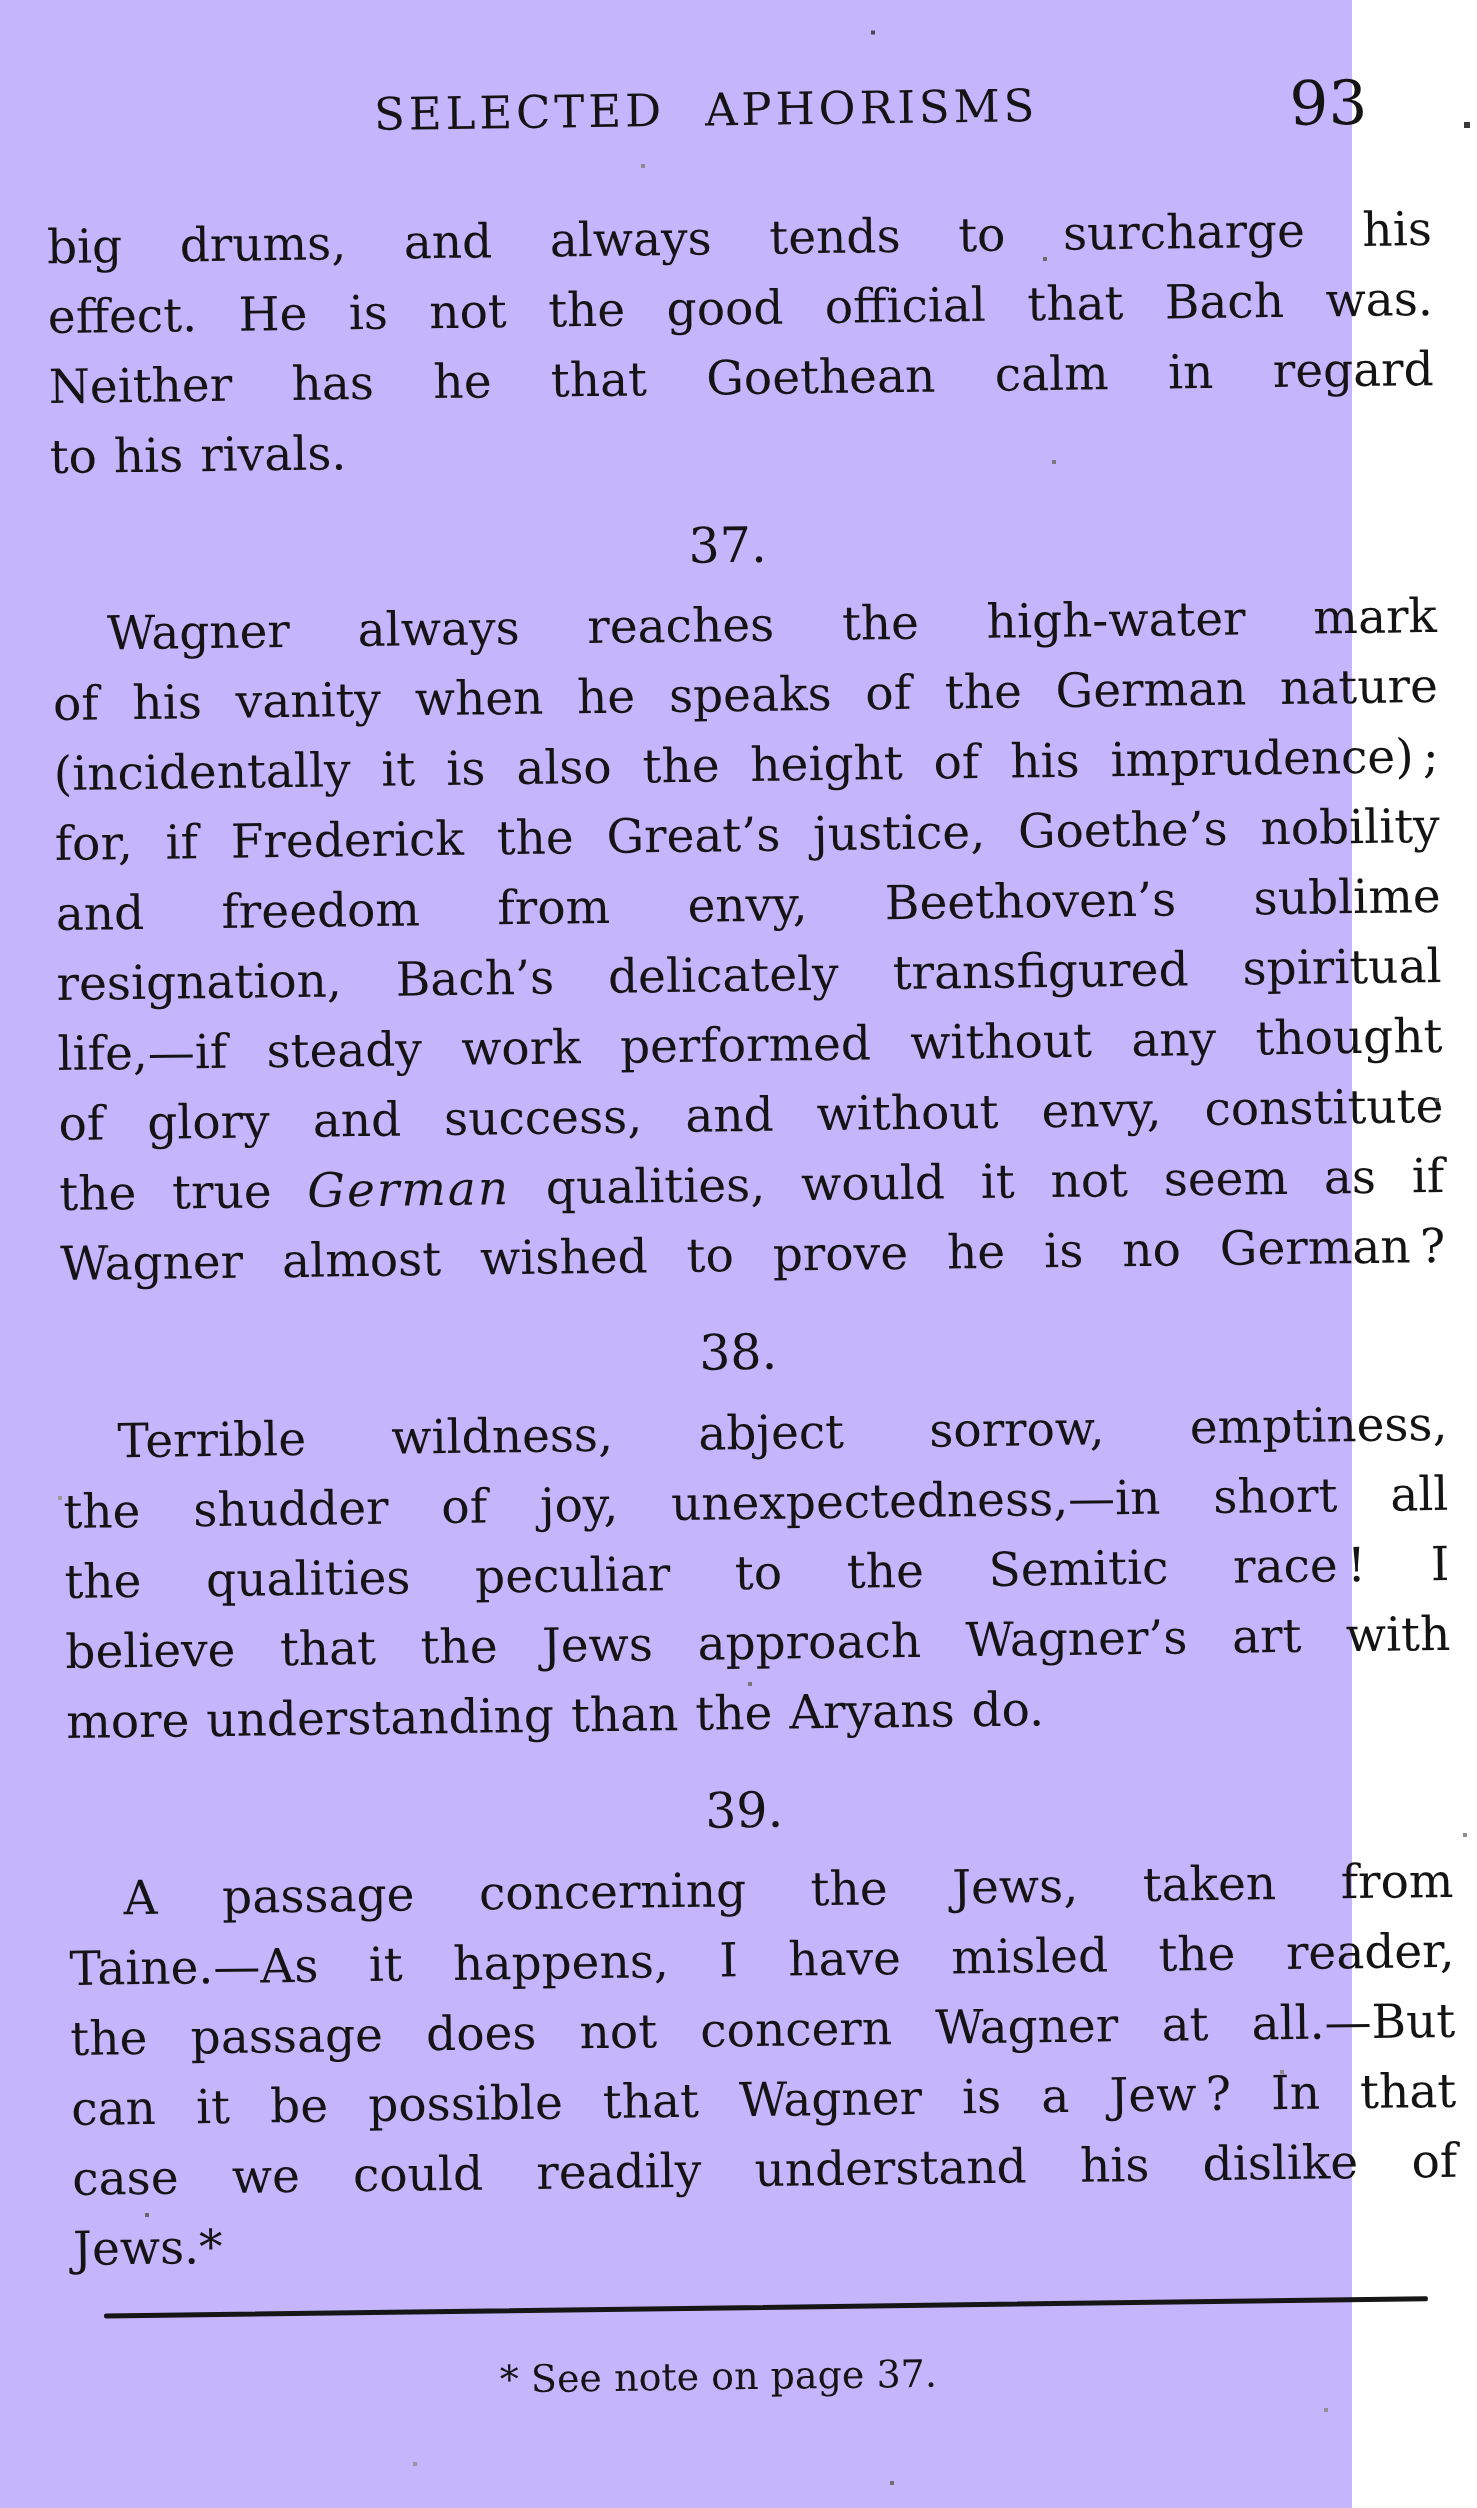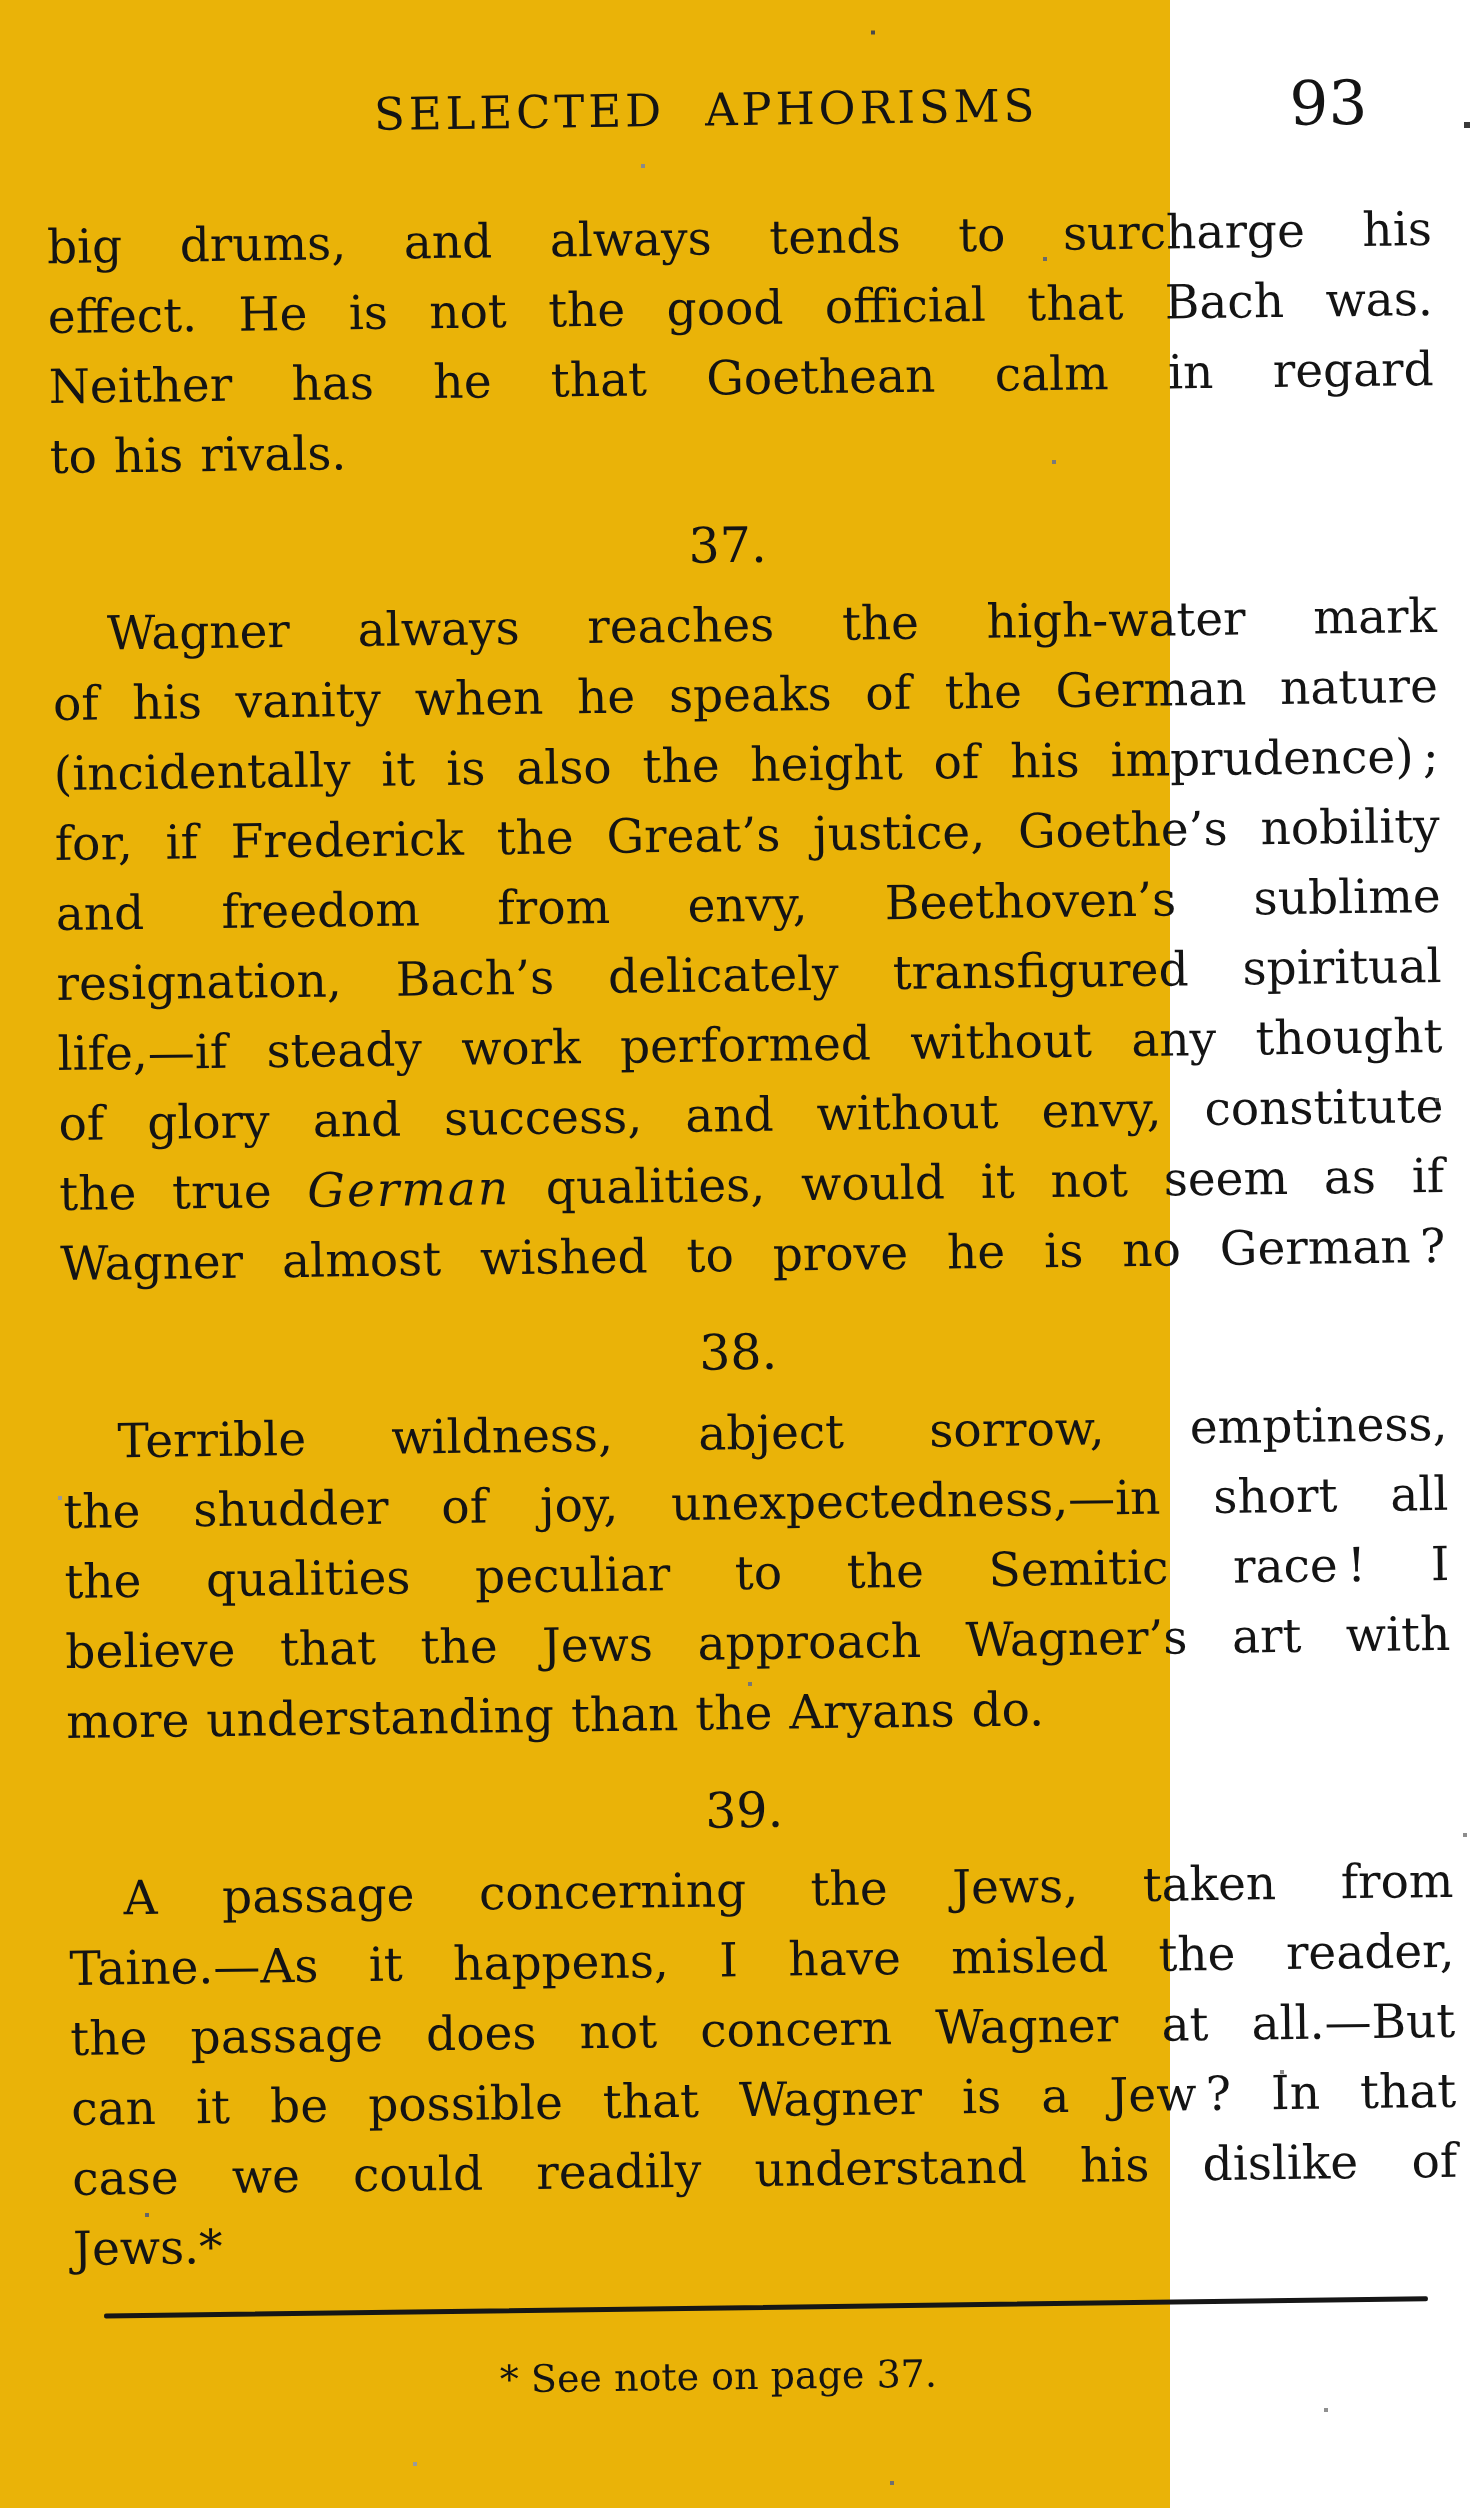--- a/index.html
+++ b/index.html
@@ -7,23 +7,23 @@
     padding: 0;
     background: #ffffff;
     width: 1478px;
     height: 2508px;
     overflow: hidden;
     font-family: "DejaVu Serif", serif;
   }
   .page {
     position: absolute;
     left: 0; top: 0;
-    width: 1170px;
+    width: 1352px;
     height: 2508px;
-    background: #eab308;
+    background: #c4b5fd;
     color: #141414;
   }
   
   .content {
     position: absolute;
     left: 57px;
     top: 83px;
     width: 1385px;
     transform: rotate(-0.75deg);
     transform-origin: 50% 40%;

